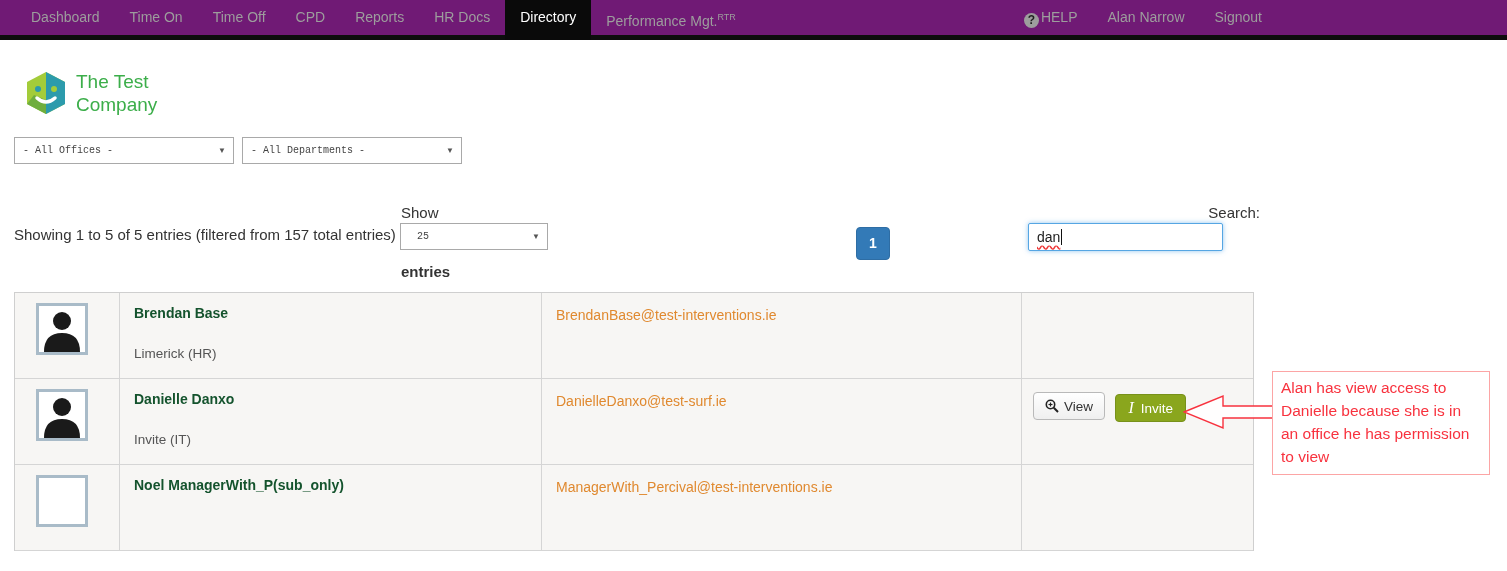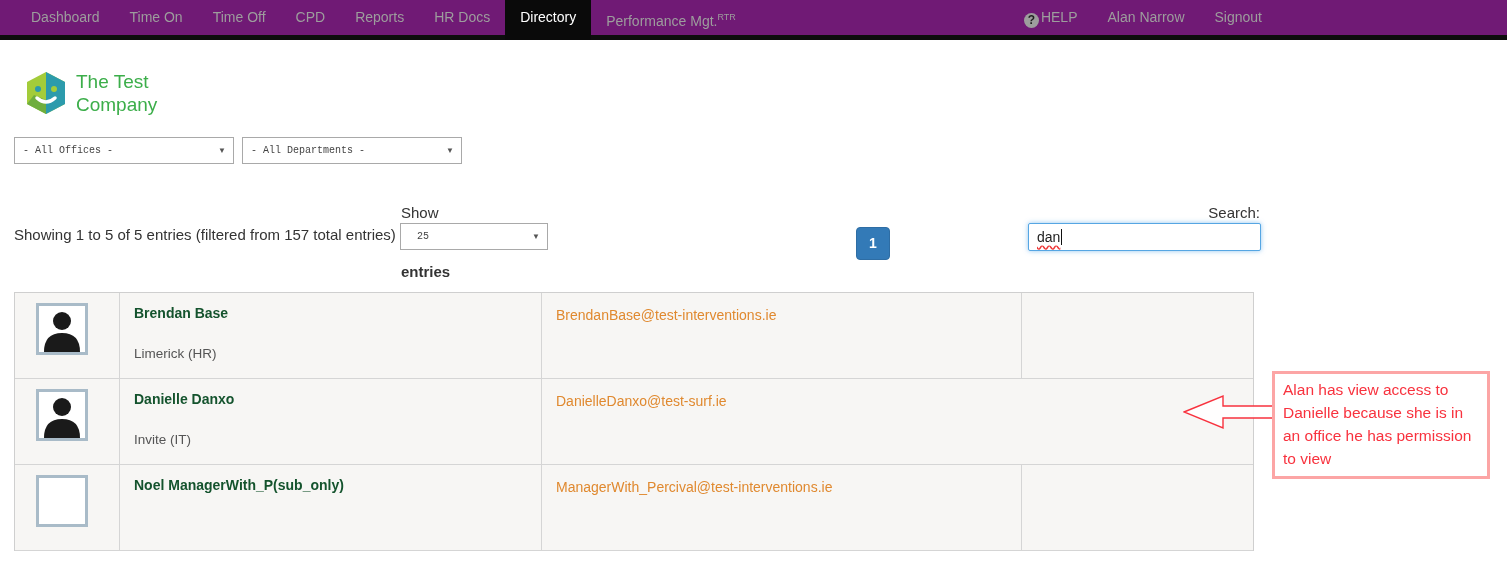--- a/index.html
+++ b/index.html
@@ -40,21 +40,21 @@
   .show-label { position:absolute; left:401px; top:204px; font-size:15px; color:#333; }
   .show-wrap { position:absolute; left:400px; top:223px; }
   .show-wrap select { width:148px; padding-left:16px; }
   .entries-label { position:absolute; left:401px; top:263px; font-size:15px; color:#333;font-weight:bold; }
   .page-btn { position:absolute; left:856px; top:227px; width:34px; height:33px;
               background:#337ab7; border:1px solid #2e6da4; border-radius:4px;
               color:#fff; font-size:14px; font-weight:bold; text-align:center;
               line-height:31px; cursor:pointer; }
   .search-label { position:absolute; left:1028px; top:204px; width:232px; text-align:right;
               font-size:15px; color:#333; }
-  .search-input { position:absolute; left:1028px; top:223px; width:233px; height:28px;
+  .search-input { position:absolute; left:1028px; top:223px; width:195px; height:28px;
               border:1px solid #56a6e3; border-radius:2px; background:#fff;
               box-shadow:0 0 5px rgba(102,175,233,.7); padding-left:8px; font-size:14px;
               color:#222; display:flex; align-items:center; cursor:text; }
   .search-input .typed { text-decoration:underline wavy #e33; text-underline-offset:3px; }
   .caret { display:inline-block; width:1px; height:16px; background:#111; margin-left:1px; }
 
   
   .dir-table { position:absolute; left:14px; top:292px; width:1240px;
                border:1px solid #cfcfcf; border-bottom:none; }
   .dir-row { display:flex; height:86px; background:#f7f6f4; border-bottom:1px solid #d5d5d5; }
@@ -76,21 +76,21 @@
               padding:0 11px; background:linear-gradient(#ffffff,#efefef);
               border:1px solid #b9b9b9; border-radius:4px; color:#333; font-size:13.5px;
               cursor:pointer; }
   .btn-invite { display:inline-flex; align-items:center; gap:7px; height:28px;
               padding:0 12px; margin-left:6px; background:#8aa61d; border:1px solid #78911a;
               border-radius:4px; color:#fff; font-size:13.5px; cursor:pointer; }
   .invite-i { font-family:"Liberation Serif", serif; font-style:italic; font-size:16px; }
 
   
   .annotation { position:absolute; left:1272px; top:371px; width:218px;
-                background:#fff; border:3px solid #fca5a5; color:#f8323e;
+                background:#fff; border:1px solid #fca5a5; color:#f8323e;
                 font-size:15.5px; line-height:23px; padding:4px 8px 6px 8px; z-index:3; }
   .arrow-svg { position:absolute; left:1183px; top:394px; z-index:3; }
 </style>
 </head>
 <body>
 
 <div class="navbar">
   <div class="nav-left">
     <div class="nav-item">Dashboard</div>
     <div class="nav-item">Time On</div>
@@ -191,20 +191,35 @@
         </svg>
       </div>
     </div>
     <div class="cell c-name">
       <div class="p-name">Danielle Danxo</div>
       <div class="p-sub gap-sub">Invite (IT)</div>
     </div>
     <div class="cell c-email">
       <a class="email-link">DanielleDanxo@test-surf.ie</a>
     </div>
+    <div class="cell c-actions">
+      <button class="btn-view">
+        <svg width="14" height="14" viewBox="0 0 14 14">
+          <circle cx="5.5" cy="5.5" r="4.2" fill="none" stroke="#222" stroke-width="1.6"></circle>
+          <line x1="8.8" y1="8.8" x2="13" y2="13" stroke="#222" stroke-width="2"></line>
+          <line x1="3.5" y1="5.5" x2="7.5" y2="5.5" stroke="#222" stroke-width="1.2"></line>
+          <line x1="5.5" y1="3.5" x2="5.5" y2="7.5" stroke="#222" stroke-width="1.2"></line>
+        </svg>
+        <span>View</span>
+      </button>
+      <button class="btn-invite">
+        <span class="invite-i">I</span>
+        <span>Invite</span>
+      </button>
+    </div>
   </div>
 
 
   <div class="dir-row">
     <div class="cell c-avatar">
       <div class="avatar"></div>
     </div>
     <div class="cell c-name">
       <div class="p-name">Noel ManagerWith_P(sub_only)</div>
     </div>

